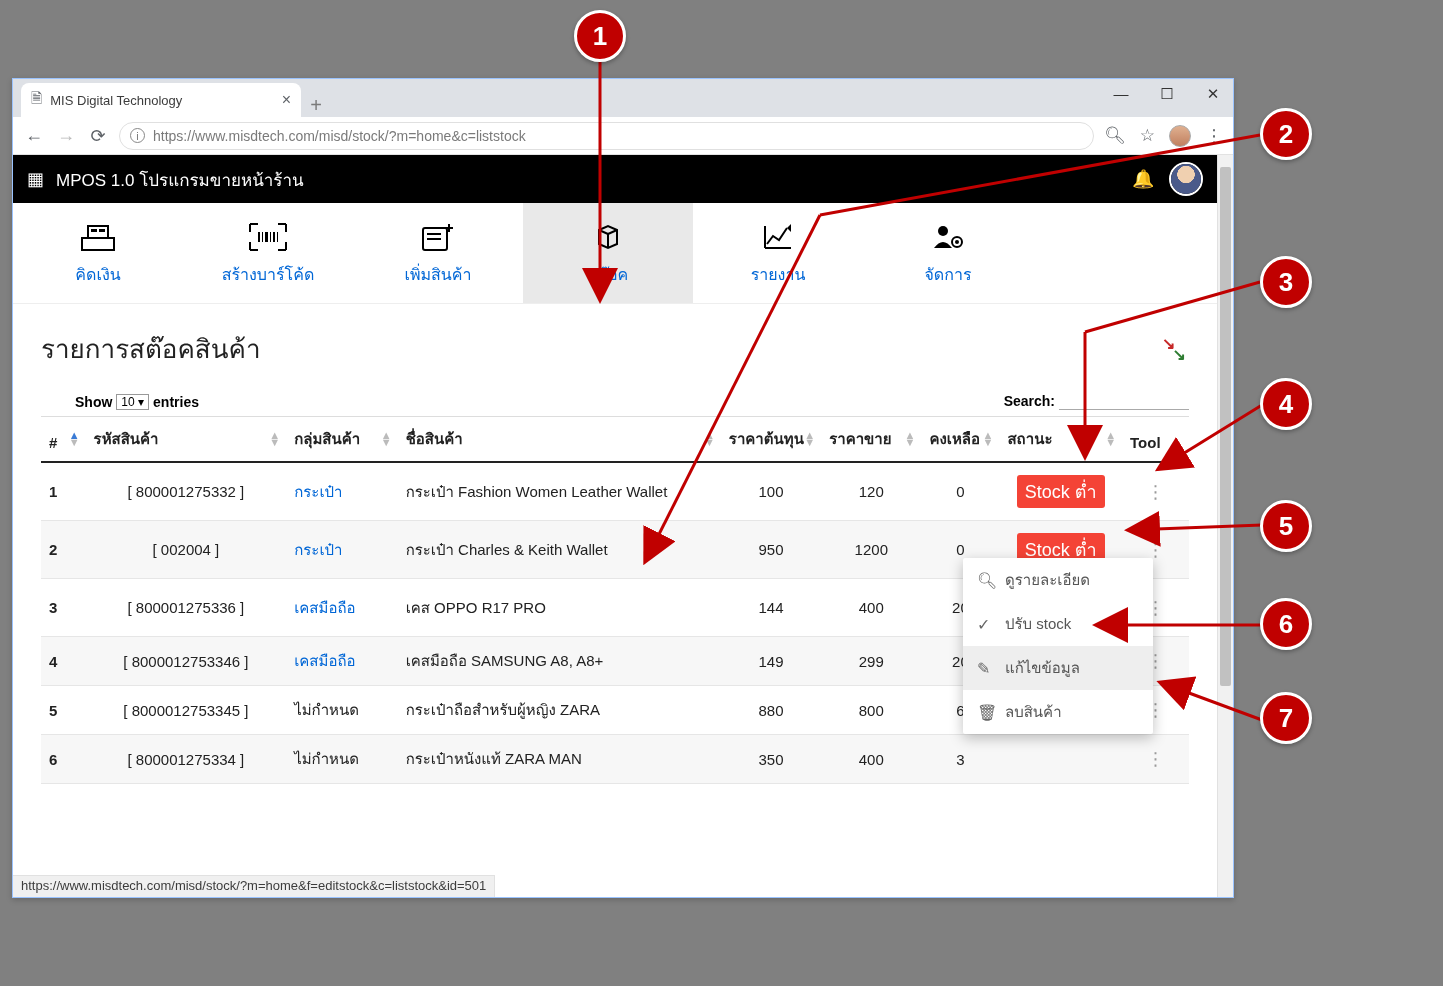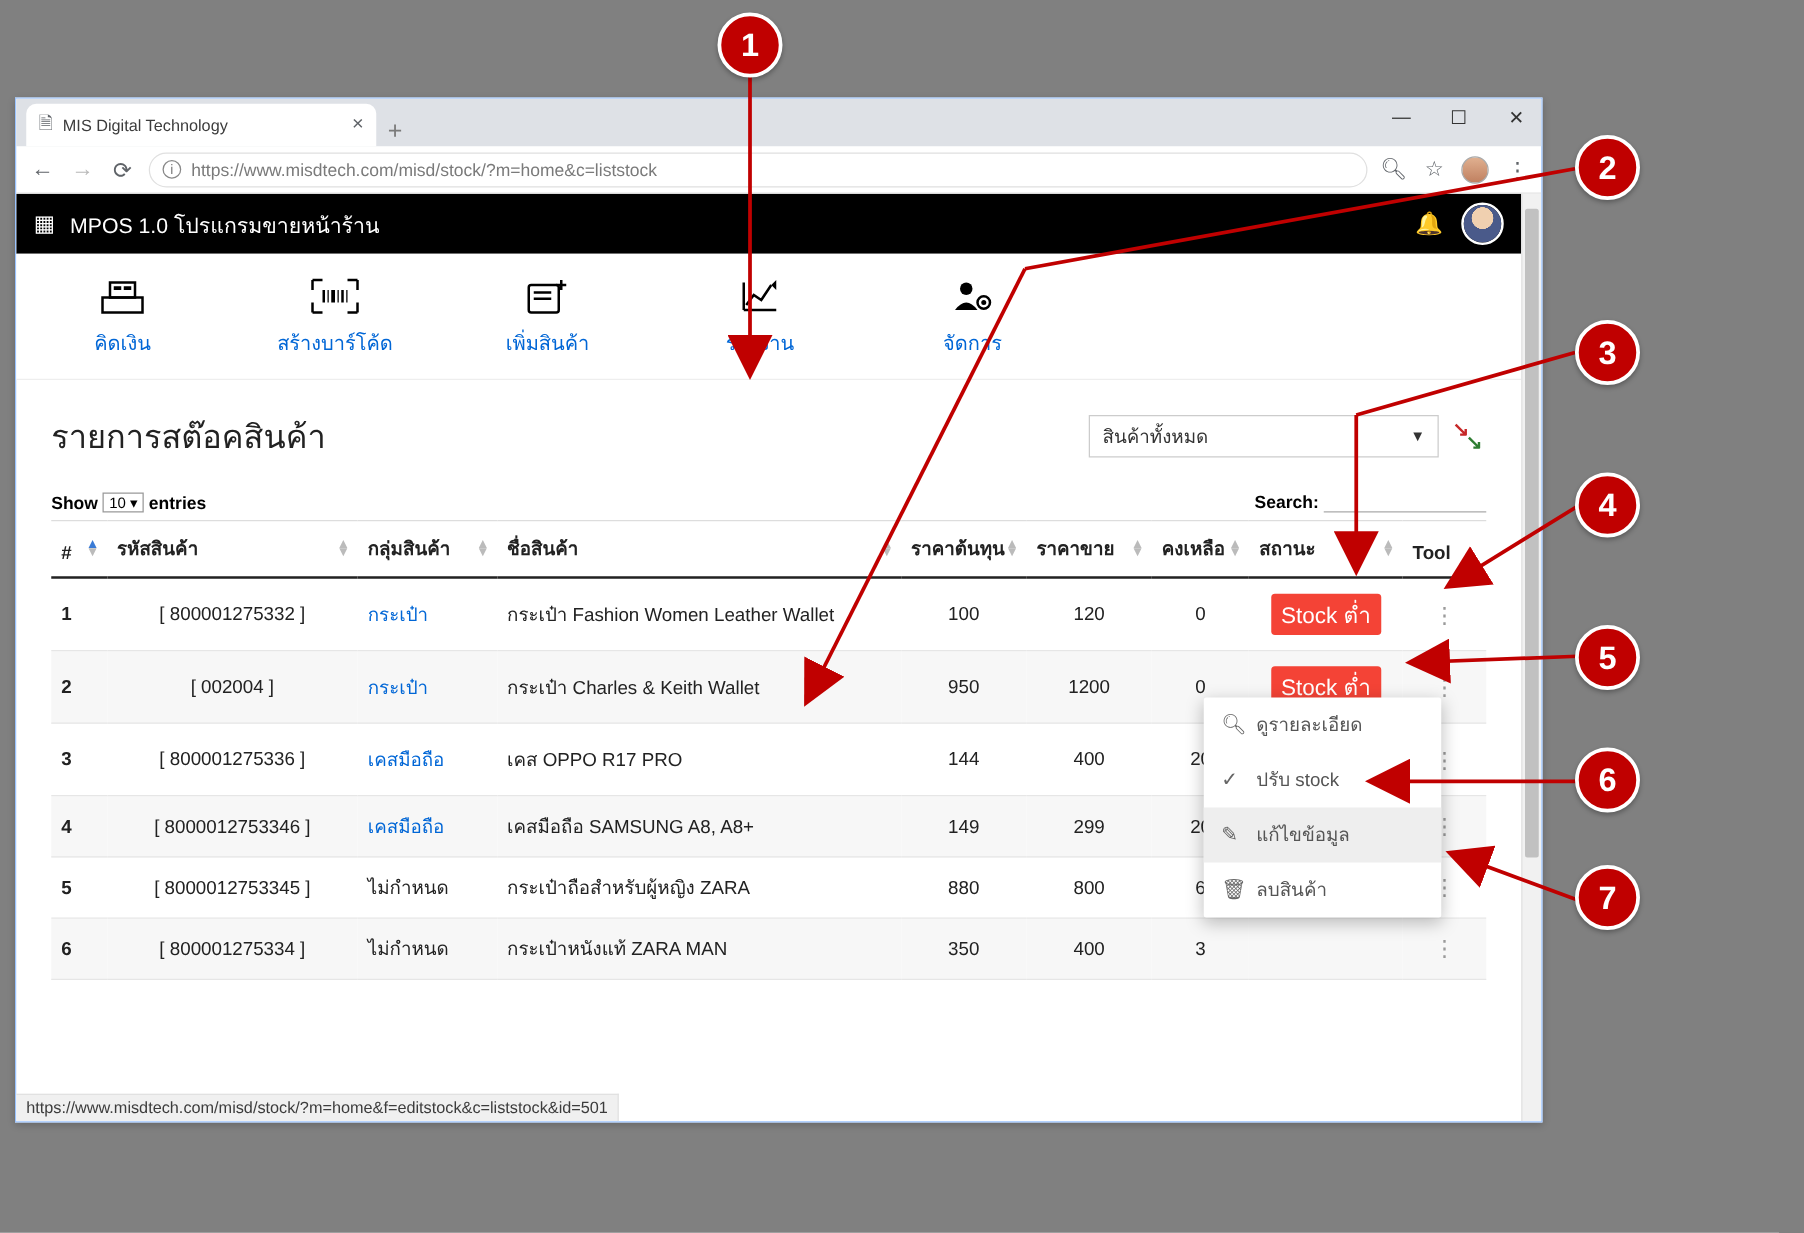--- a/index.html
+++ b/index.html
@@ -60,21 +60,21 @@
   .page-title { font-size:26px; color:#222; font-weight:400;}
   .filter-wrap { display:flex; align-items:center; gap:8px;}
   .filter-select { width:280px; height:34px; border:1px solid #ccc; padding:0 10px; font-size:15px; color:#333; background:#fff; display:flex; align-items:center; justify-content:space-between;}
   .filter-select .caret { font-size:12px;}
   .export-btn { width:30px; height:30px; display:flex; align-items:center; justify-content:center;}
   .excel-swap { position:relative; width:24px; height:22px;}
   .excel-swap .a1, .excel-swap .a2 { position:absolute; font-size:16px; font-weight:bold;}
   .excel-swap .a1 { color:#c62828; left:0; top:-4px;}
   .excel-swap .a2 { color:#2e7d32; right:0; bottom:-4px;}
 
-  .table-controls { display:flex; align-items:center; justify-content:space-between; font-size:14px; color:#000; font-weight:600; margin-bottom:6px;}
+  .table-controls { display:flex; align-items:center; justify-content:space-between; font-size:14px; color:#000; font-weight:600; margin-bottom:6px;margin-left:34px;}
   .entries-select { display:inline-flex; align-items:center; gap:4px; font-weight:600;}
   .entries-select .sel { border:1px solid #999; padding:0 4px; font-size:12px; font-weight:400;}
   .search-wrap { display:flex; gap:4px; font-weight:600;}
   .search-wrap input { border:none; border-bottom:1px solid #aaa; width:130px; font-size:14px; outline:none;}
 
   table.data { width:100%; border-collapse:collapse; font-size:15px; color:#222;}
   table.data th { text-align:left; font-weight:600; padding:10px 8px; border-bottom:2px solid #222; border-top:1px solid #ddd; position:relative; vertical-align:bottom;}
   table.data th .sort { position:absolute; right:6px; top:50%; transform:translateY(-50%); color:#bbb; font-size:11px; line-height:7px;}
   table.data th .sort.active-asc .up{ color:#3a7bd5;}
   table.data td { padding:12px 8px; border-bottom:1px solid #e6e6e6; vertical-align:middle;}
@@ -227,20 +227,31 @@
               <svg width="34" height="30" viewBox="0 0 34 30">
                   <rect x="2" y="6" width="24" height="22" fill="none" stroke="#000" stroke-width="2" rx="2"></rect>
                   <line x1="6" y1="12" x2="20" y2="12" stroke="#000" stroke-width="2"></line>
                   <line x1="6" y1="17" x2="20" y2="17" stroke="#000" stroke-width="2"></line>
                   <line x1="28" y1="2" x2="28" y2="10" stroke="#000" stroke-width="2"></line>
                   <line x1="24" y1="6" x2="32" y2="6" stroke="#000" stroke-width="2"></line>
                 </svg>
             </span>
             <span>เพิ่มสินค้า</span>
           </div>
+          <div class="nav-item active">
+            <span class="nav-icon">
+              <svg width="34" height="30" viewBox="0 0 34 30">
+                  <polygon points="8,8 17,4 26,8 26,22 17,26 8,22" fill="none" stroke="#000" stroke-width="2"></polygon>
+                  <line x1="8" y1="8" x2="17" y2="12" stroke="#000" stroke-width="2"></line>
+                  <line x1="26" y1="8" x2="17" y2="12" stroke="#000" stroke-width="2"></line>
+                  <line x1="17" y1="12" x2="17" y2="26" stroke="#000" stroke-width="2"></line>
+                </svg>
+            </span>
+            <span>สต๊อค</span>
+          </div>
           <div class="nav-item">
             <span class="nav-icon">
               <svg width="34" height="30" viewBox="0 0 34 30">
                   <line x1="4" y1="26" x2="30" y2="26" stroke="#000" stroke-width="2"></line>
                   <line x1="4" y1="26" x2="4" y2="4" stroke="#000" stroke-width="2"></line>
                   <polyline points="6,22 12,14 18,18 26,6" fill="none" stroke="#000" stroke-width="2"></polyline>
                   <polygon points="26,6 30,2 30,10" fill="#000"></polygon>
                 </svg>
             </span>
             <span>รายงาน</span>
@@ -255,24 +266,20 @@
                 </svg>
             </span>
             <span>จัดการ</span>
           </div>
         </div>
 
         <div class="page-body">
           <div class="title-row">
             <div class="page-title">รายการสต๊อคสินค้า</div>
             <div class="filter-wrap">
-              <div class="filter-select">
-                <span>สินค้าทั้งหมด</span>
-                <span class="caret">▼</span>
-              </div>
               <div class="export-btn">
                 <div class="excel-swap">
                   <span class="a1">↘</span>
                     <span class="a2">↘</span>
                 </div>
               </div>
             </div>
           </div>
 
           <div class="table-controls">

